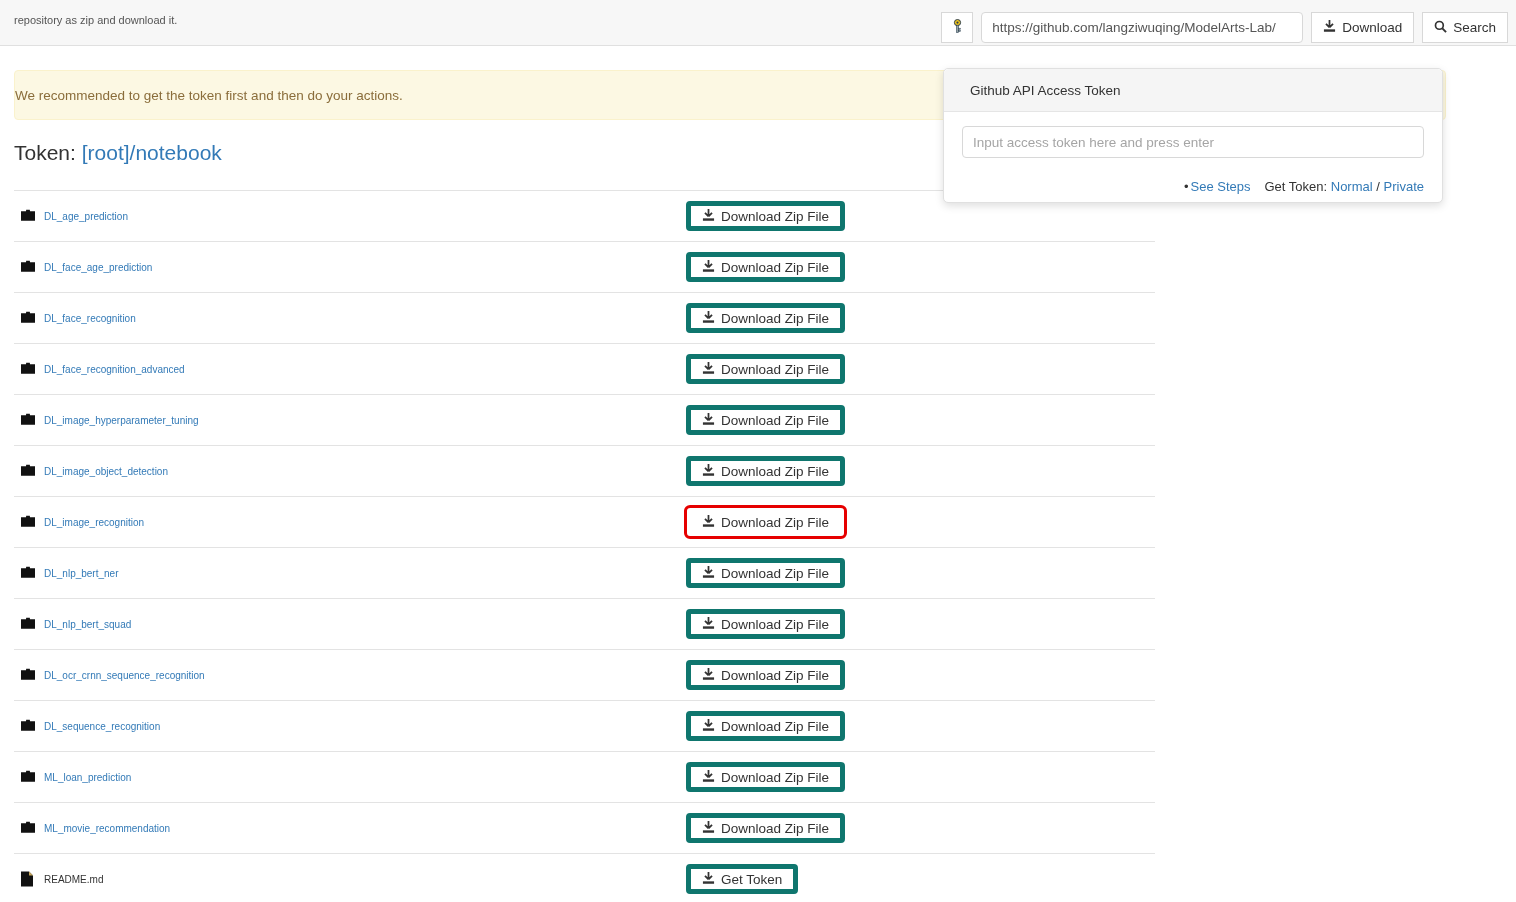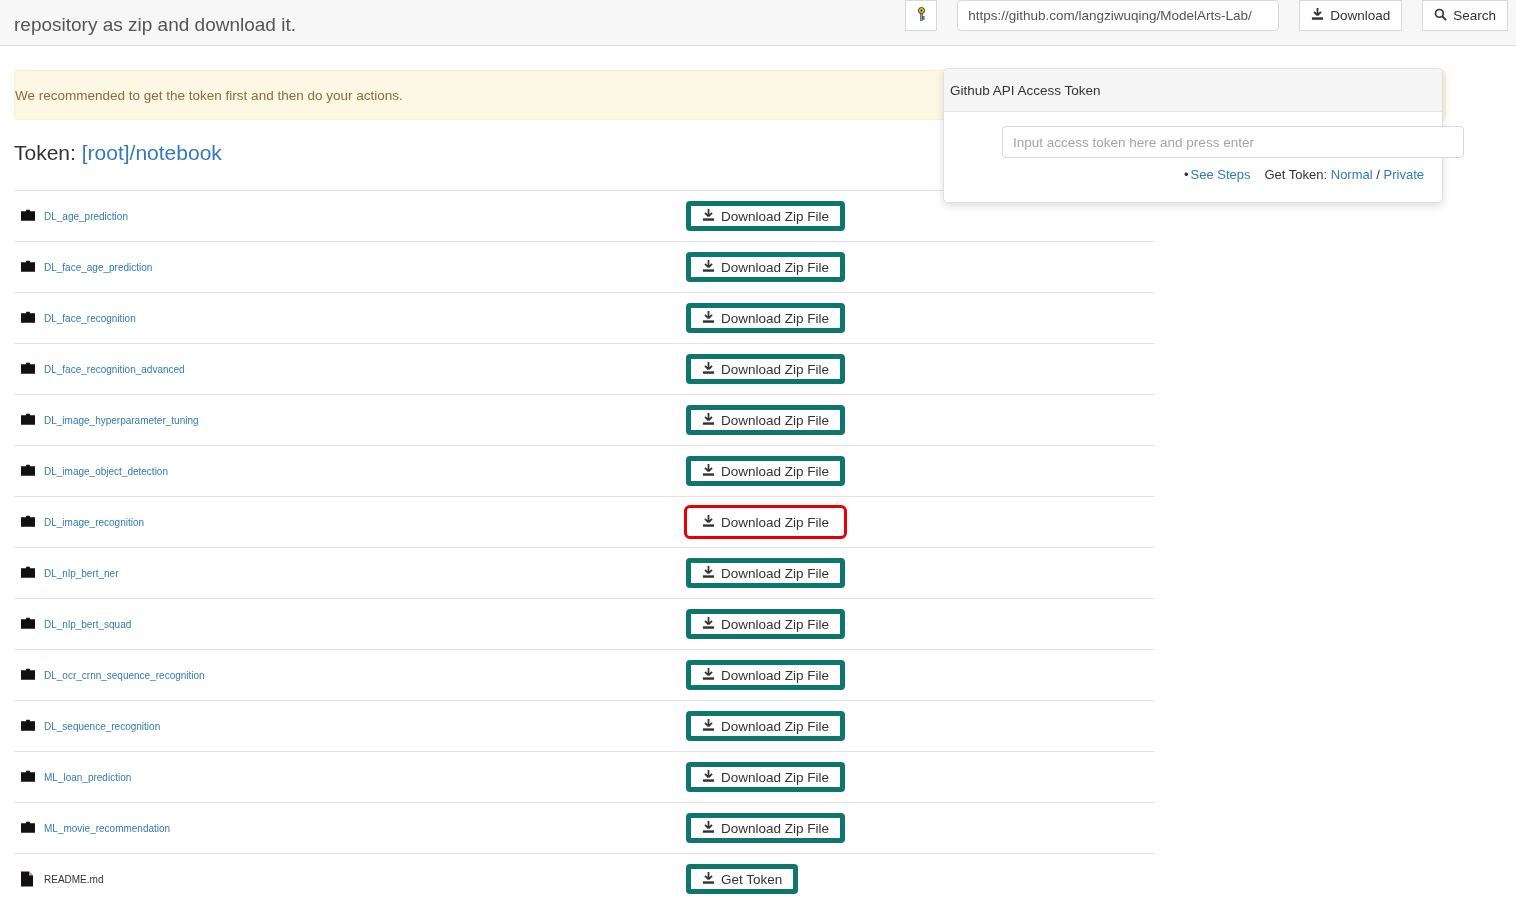--- a/index.html
+++ b/index.html
@@ -13,26 +13,26 @@
 
   
   .toolbar {
     position: absolute; top: 0; left: 0;
     width: 1516px; height: 46px;
     background: #f7f7f7;
     border-bottom: 1px solid #e0e0e0;
   }
   .toolbar-note {
     position: absolute; left: 0; top: 14px;
-    font-size: 19px; color: #555555;
+    font-size: 11px; color: #555555;
     white-space: nowrap;
   }
   .tb-controls {
-    position: absolute; right: 8px; top: 0;
-    display: flex; align-items: center; gap: 20px;
+    position: absolute; right: 8px; top: 12px;
+    display: flex; align-items: center; gap: 8px;
   }
   .btn {
     background: #ffffff;
     border: 1px solid #d8d8d8;
     border-radius: 0;
     font-size: 13.5px;
     color: #333333;
     height: 31px;
     display: inline-flex;
     align-items: center;
@@ -136,39 +136,38 @@
     border-radius: 5px;
     box-shadow: 0 3px 9px rgba(0,0,0,0.13);
     z-index: 20;
   }
   .token-popup-header {
     height: 43px;
     background: #f5f5f5;
     border-bottom: 1px solid #e5e5e5;
     border-radius: 5px 5px 0 0;
     display: flex; align-items: center;
-    padding-left: 6px;
+    padding-left: 26px;
     font-size: 13.5px;
     color: #333333;
   }
   .token-popup-body { padding: 14px 18px 0 18px; }
   .token-input {
     width: 100%; height: 32px;
     border: 1px solid #d8d8d8;
     border-radius: 4px;
     font-size: 13.5px;
     padding: 0 10px;
     color: #555;
     font-family: "Liberation Sans", sans-serif;
     outline: none;
-    margin-left: 40px;
   }
   .token-input::placeholder { color: #a5a5a5; }
   .token-links {
-    margin-top: 9px;
+    margin-top: 21px;
     text-align: right;
     font-size: 13px;
     color: #333333;
     white-space: nowrap;
   }
   .token-links a { color: #337ab7; text-decoration: none; }
   .dot { color: #333; margin-right: 2px; }
   .gap { display: inline-block; width: 14px; }
   .slash { color: #333333; }
 </style>

